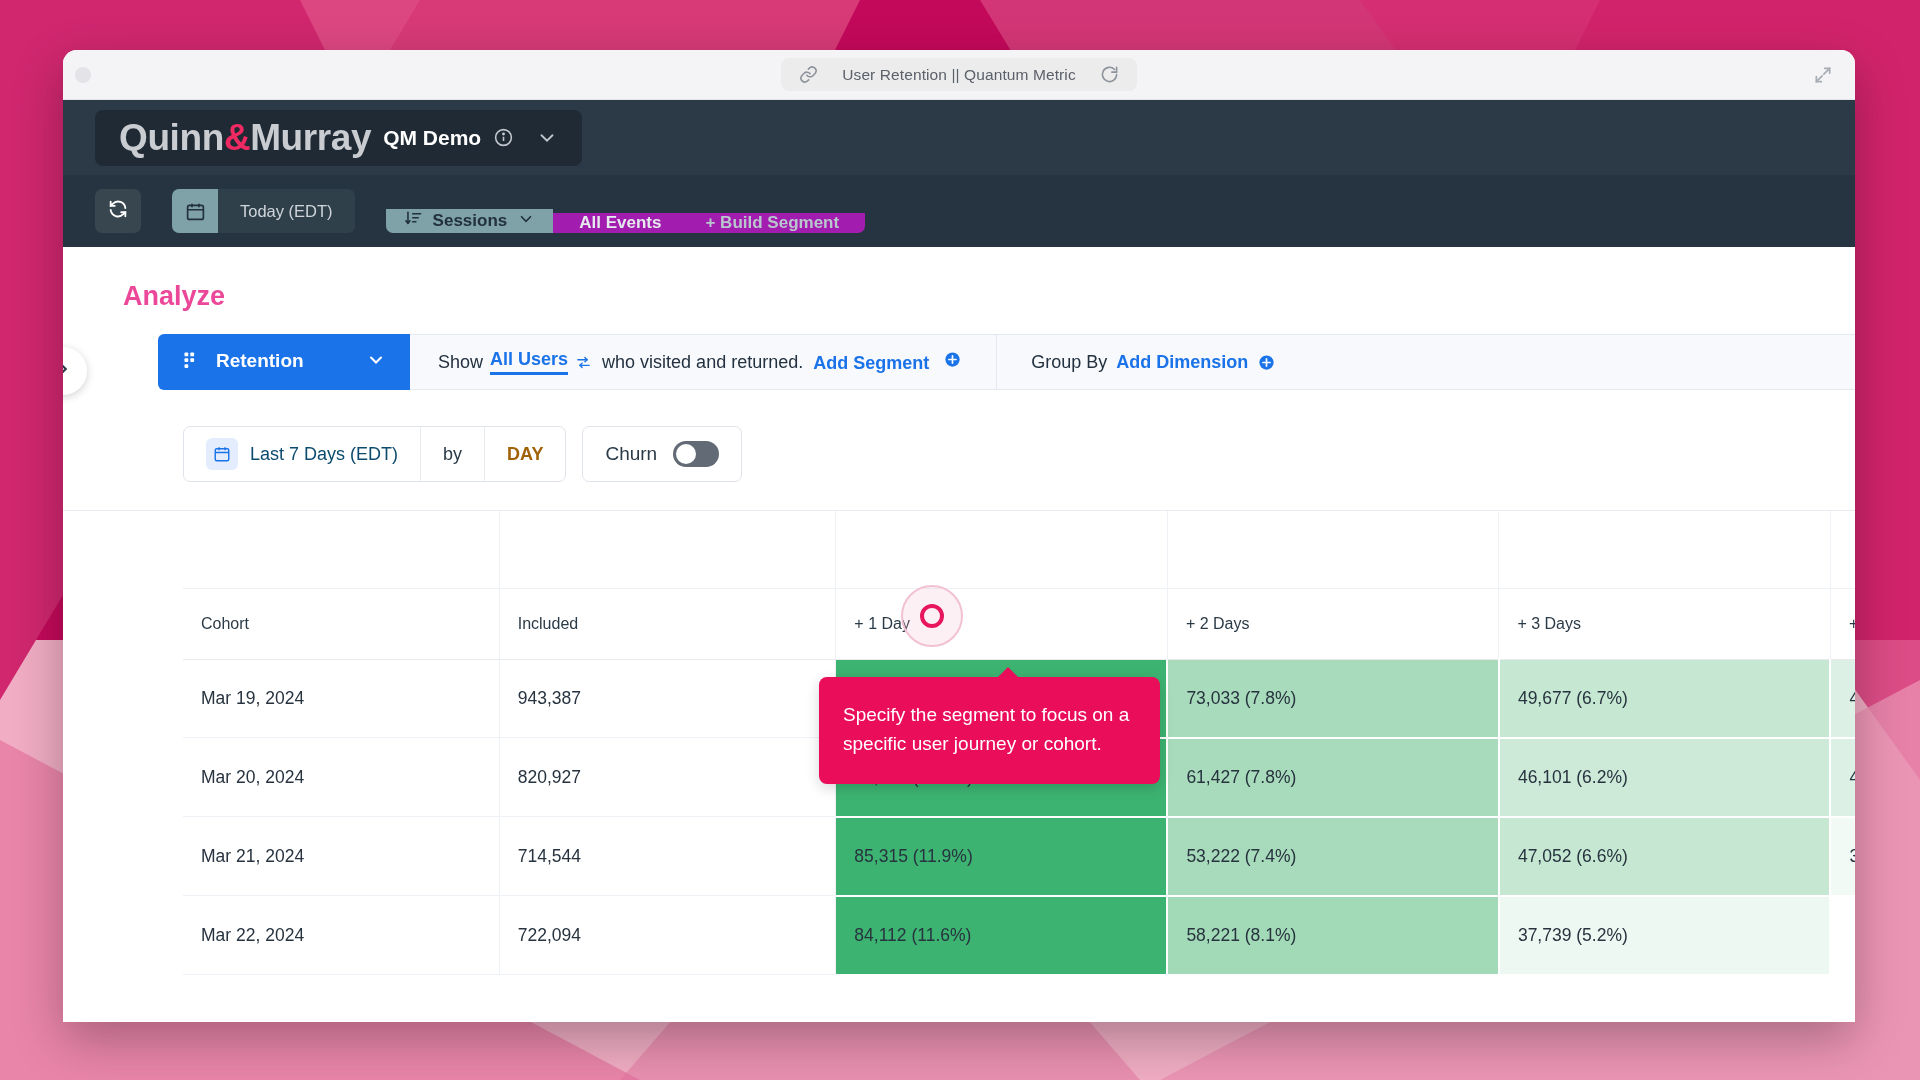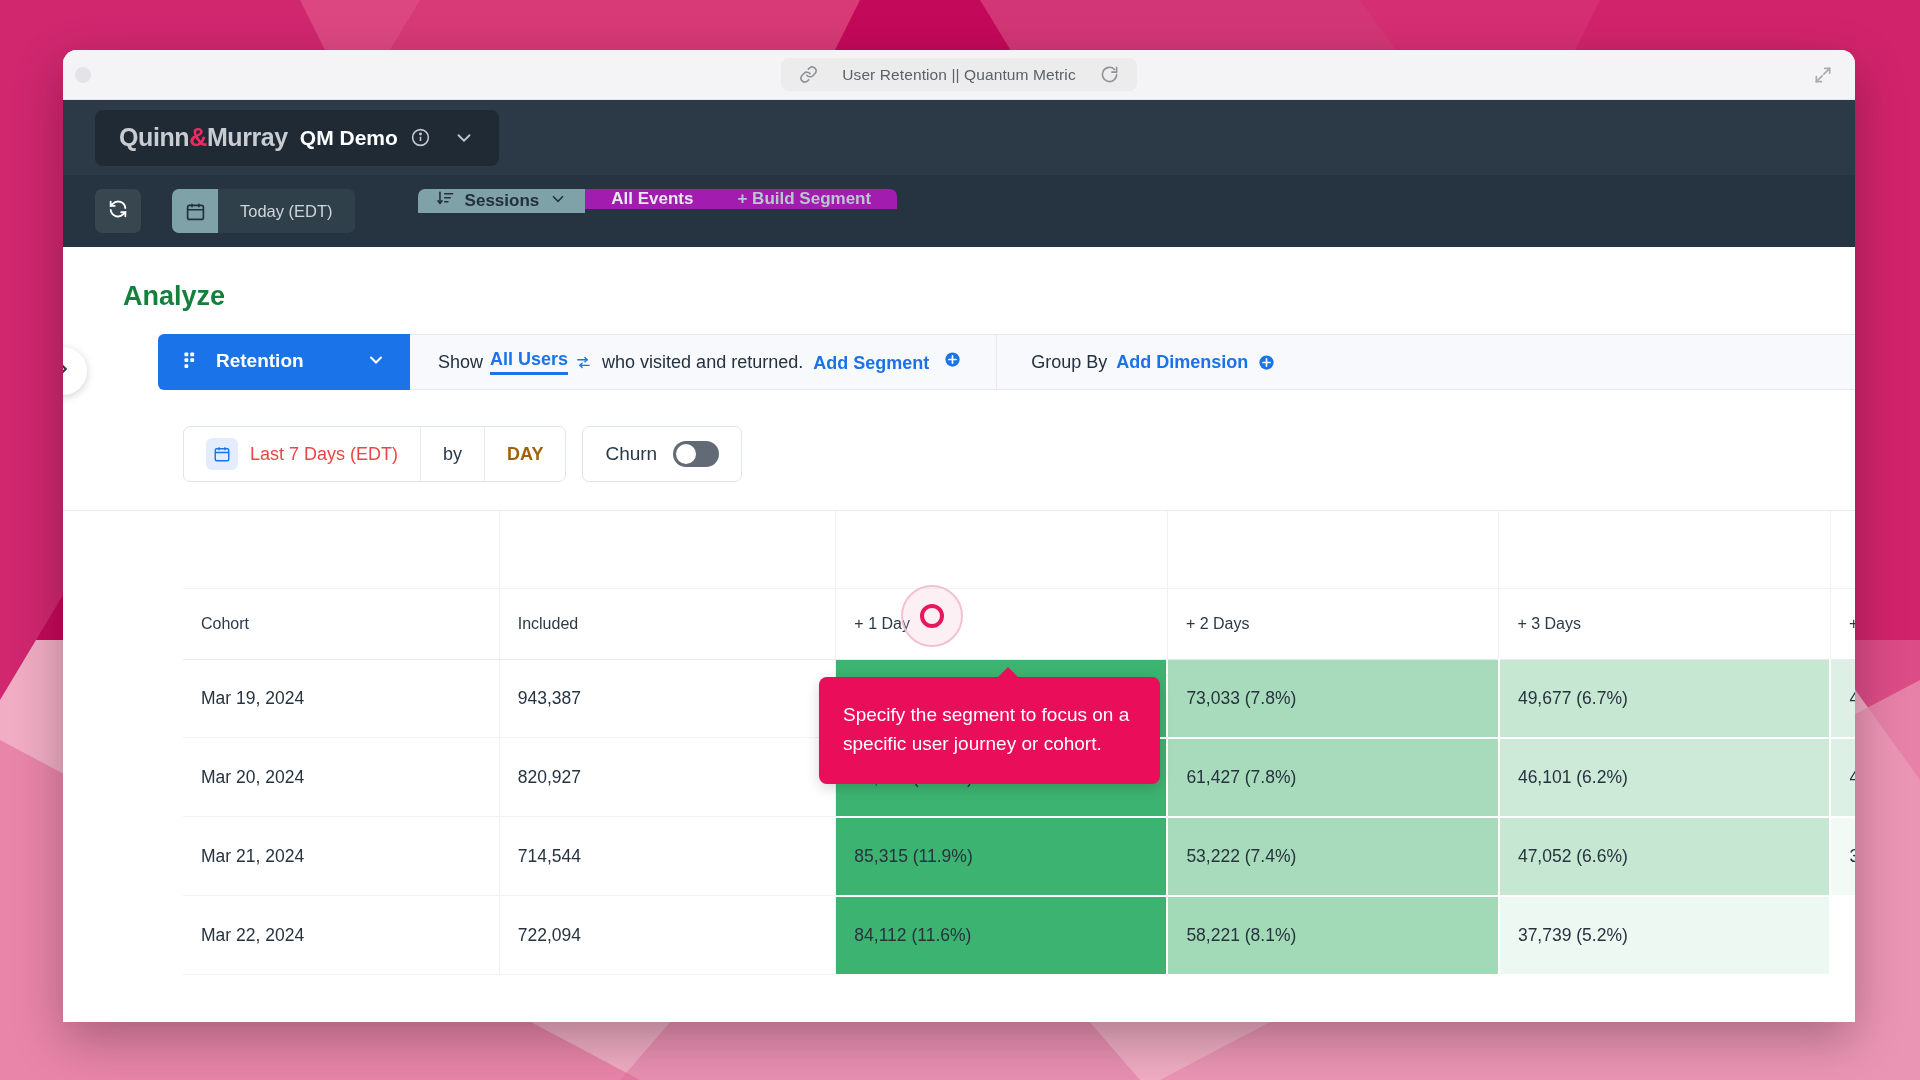--- a/index.html
+++ b/index.html
@@ -135,21 +135,21 @@
   }
   .brand-box {
     background: #1f2a35;
     border-radius: 8px;
     height: 56px;
     display: flex; align-items: center;
     padding: 0 24px;
     gap: 12px;
   }
   .brand-name {
-    font-size: 25px; font-weight: 700; color: #c9ccd1;
+    font-size: 37px; font-weight: 700; color: #c9ccd1;
     letter-spacing: -.4px;
     white-space: nowrap;
   }
   .brand-amp { color: #ef2a63; }
   .brand-demo {
     font-size: 21px; color: #ffffff; font-weight: 600;
     white-space: nowrap;
   }
   .brand-info, .brand-caret {
     color: #c2c6cc; display: flex; align-items: center;
@@ -186,22 +186,22 @@
     color: #22313b;
   }
   .tg-label {
     display: flex; align-items: center;
     padding: 0 22px;
     color: #cfd5da;
     font-size: 16.5px;
     background: #30404b;
   }
   .tool-group2 {
-    display: flex; align-items: flex-start;
-    height: 44px; border-radius: 7px; overflow: hidden; margin-left: 32px;
+    display: flex; align-items: flex-end;
+    height: 44px; border-radius: 7px; overflow: hidden;
   }
   .tg2-sessions {
     background: #7fa1a8;
     display: flex; align-items: center; gap: 10px;
     padding: 0 18px;
     color: #22313b; font-size: 17px; font-weight: 600;
   }
   .tg2-rest {
     background: #a21caf;
     display: flex; align-items: center;
@@ -212,21 +212,21 @@
   .tg2-build { color: #b9c6ce; font-weight: 600; }
 
   
   .page {
     position: relative;
     background: #ffffff;
     height: calc(972px - 50px - 75px - 72px);
   }
 
   .page-title {
-    font-size: 27px; font-weight: 700; color: #15803d;
+    font-size: 27px; font-weight: 700; color: #ec4899;
     padding: 34px 0 0 60px;
   }
 
   
   .query-bar {
     display: flex; align-items: stretch;
     margin: 22px 0 0 95px;
     height: 56px;
   }
   .qb-type {
@@ -328,21 +328,21 @@
     overflow: hidden;
   }
   .fc-cell {
     display: flex; align-items: center;
     padding: 0 22px;
     font-size: 18px;
     color: #2b3a47;
     gap: 12px;
   }
   .fc-cell + .fc-cell { border-left: 1px solid #e7ebf0; }
-  .fc-date { color: #ef4444; font-weight: 500; }
+  .fc-date { color: #0c4a6e; font-weight: 500; }
   .cal-badge {
     width: 32px; height: 32px; border-radius: 6px;
     background: #e4edfd;
     display: flex; align-items: center; justify-content: center;
     color: #1a73e8;
   }
   .fc-bold { font-weight: 700; color: #a16207; }
   .churn-card {
     display: flex; align-items: center;
     gap: 16px;

